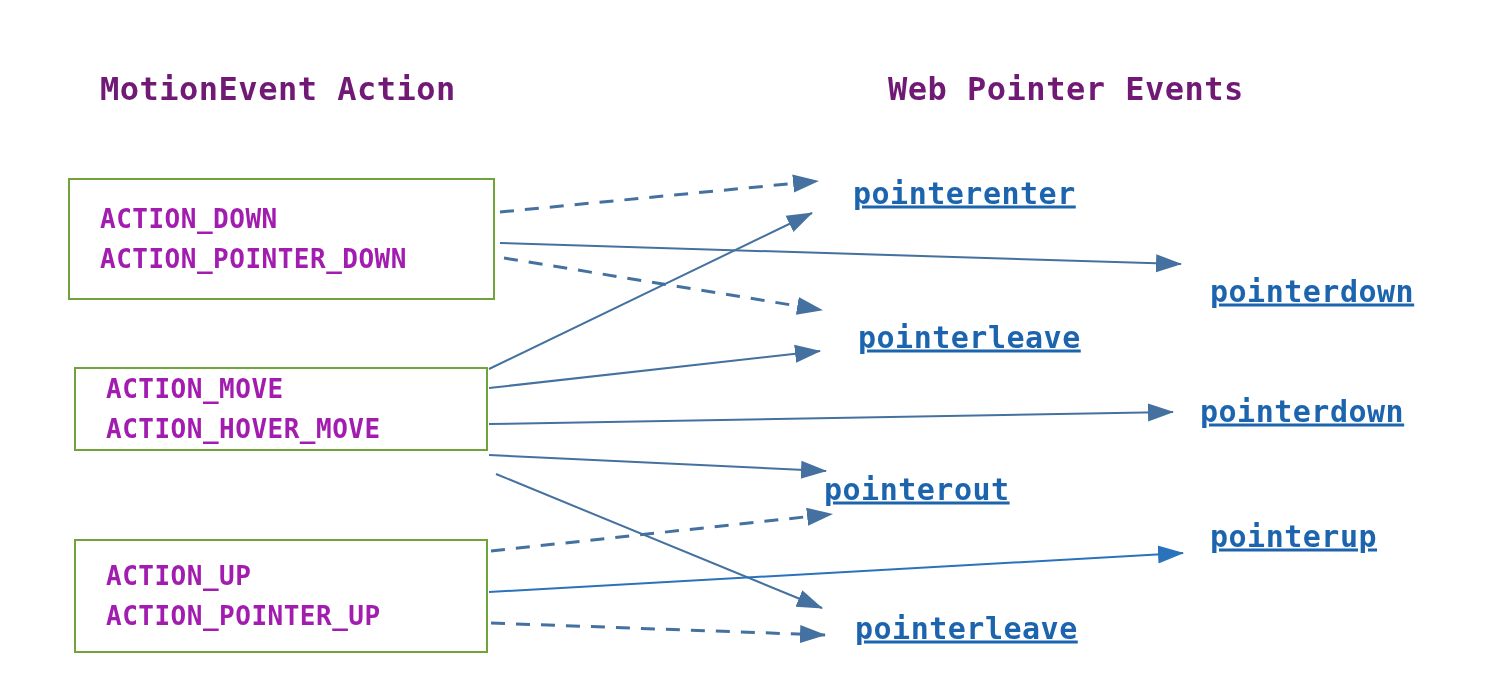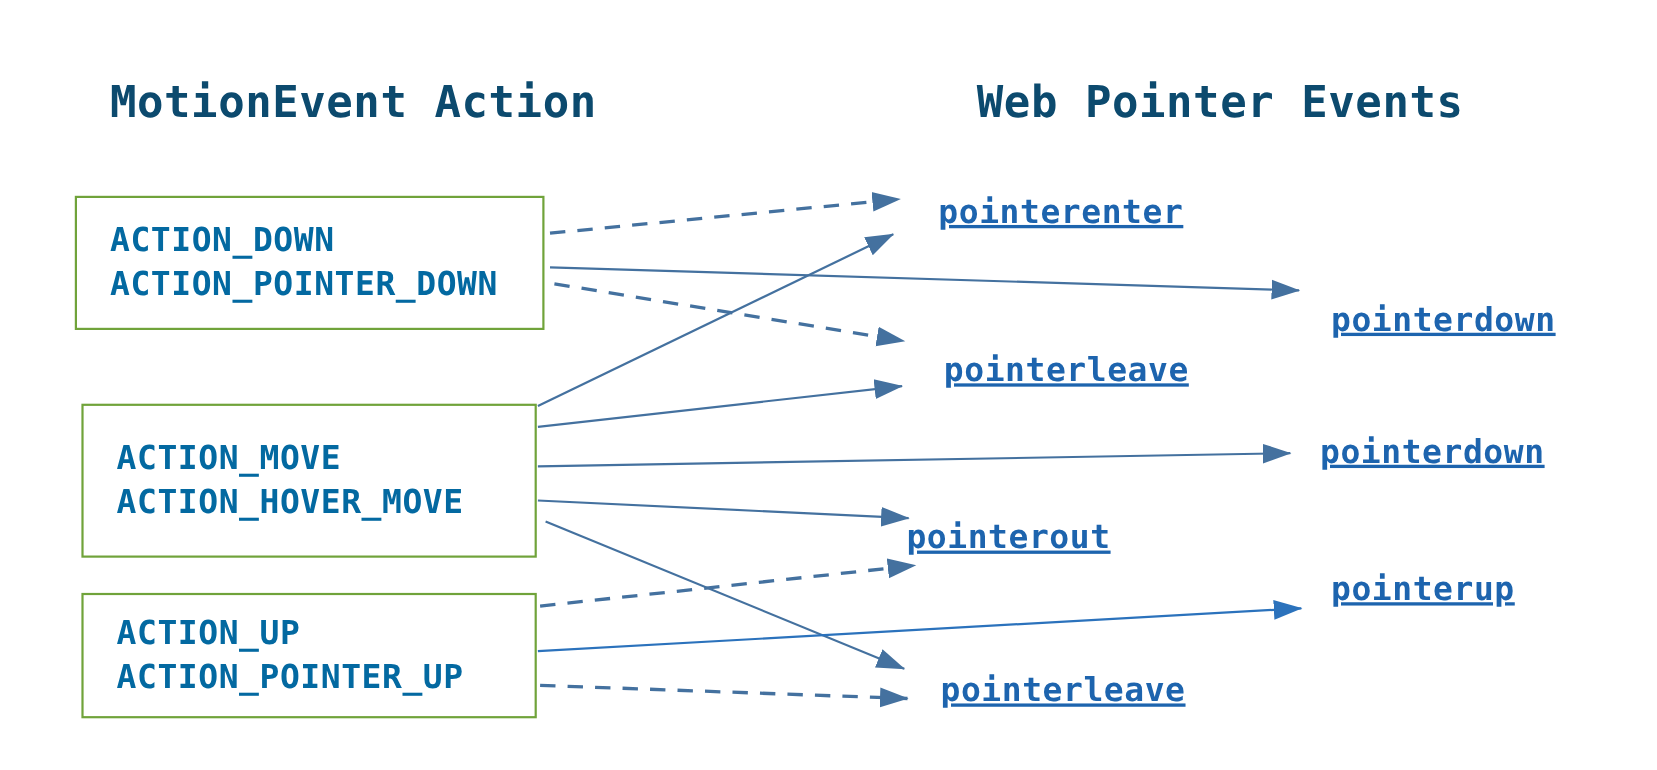--- a/index.html
+++ b/index.html
@@ -5,40 +5,40 @@
   html,body{margin:0;padding:0;background:#ffffff;}
   .canvas{
     position:relative;
     width:1506px;height:700px;
     background:#ffffff;
     font-family:"DejaVu Sans Mono","Liberation Mono",monospace;
     overflow:hidden;
   }
   .col-header{
     position:absolute;
-    font-size:40px;font-weight:bold;color:#0c4a6e;
+    font-size:32px;font-weight:bold;color:#701a75;
     white-space:nowrap;letter-spacing:0.5px;
   }
   .col-header.left{left:100px;top:70px;}
   .col-header.right{left:888px;top:70px;}
   #edges{position:absolute;left:0;top:0;width:1506px;height:700px;}
   .action-box{
     position:absolute;
     border:2.5px solid #70a33a;
     background:#ffffff;
     box-sizing:border-box;
     display:flex;flex-direction:column;justify-content:center;
     padding-left:30px;
   }
   .action-box .line{
-    font-size:30px;font-weight:bold;color:#0369a1;
+    font-size:26px;font-weight:bold;color:#a21caf;
     line-height:40px;white-space:nowrap;letter-spacing:0.5px;
   }
   .box-down{left:68px;top:178px;width:427px;height:122px;}
-  .box-move{left:74px;top:367px;width:414px;height:140px;}
+  .box-move{left:74px;top:367px;width:414px;height:84px;}
   .box-up{left:74px;top:539px;width:414px;height:114px;}
   .event-label{
     position:absolute;
     font-size:30px;font-weight:bold;color:#1d64ae;
     white-space:nowrap;letter-spacing:0.5px;
     transform:translateY(-50%);
     text-decoration:underline;
   }
   .ev-enter{left:853px;top:193px;}
   .ev-down{left:1210px;top:277px;margin-top:14px;}

